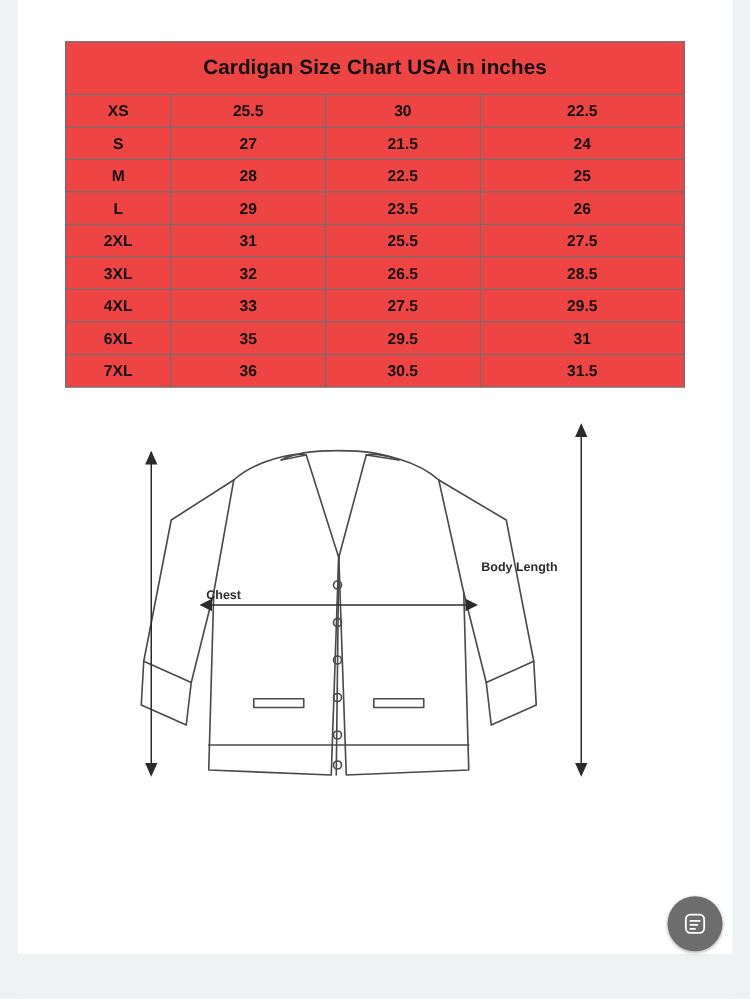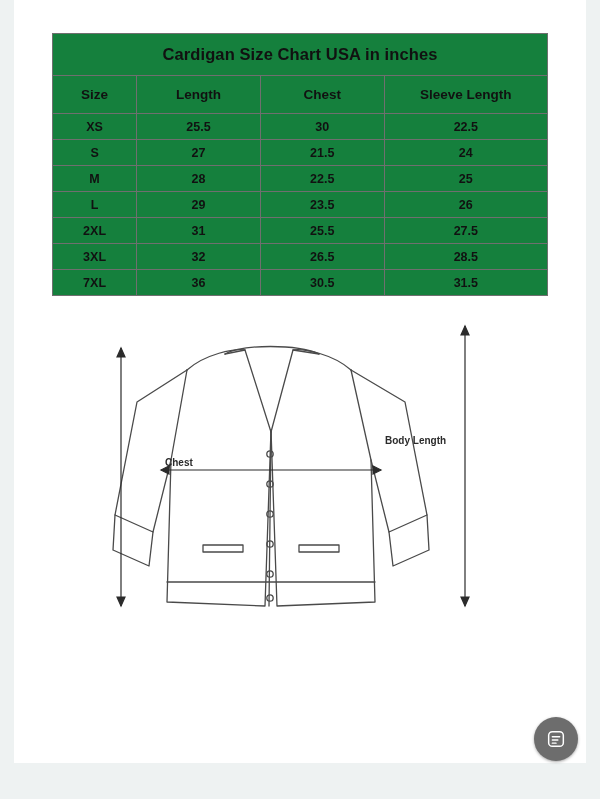--- a/index.html
+++ b/index.html
@@ -23,21 +23,21 @@
     align-items: center;
   }
   
   .chart-wrap {
     margin-top: 33px;
     width: 496px;
   }
   table.size-chart {
     border-collapse: collapse;
     width: 100%;
-    background: #15803d;
+    background: #ef4444;
     table-layout: fixed;
   }
   table.size-chart td, table.size-chart th {
     border: 1px solid #6f6f6f;
     text-align: center;
     color: #111111;
     font-weight: bold;
   }
   .title-cell {
     font-size: 16.5px;
@@ -128,26 +128,20 @@
       <colgroup>
         <col class="c1">
           <col class="c2">
           <col class="c3">
           <col class="c4">
       </colgroup>
       <tbody>
         <tr>
           <td class="title-cell" colspan="4">Cardigan Size Chart USA in inches</td>
         </tr>
-        <tr>
-          <td class="head-cell">Size</td>
-          <td class="head-cell">Length</td>
-          <td class="head-cell">Chest</td>
-          <td class="head-cell">Sleeve Length</td>
-        </tr>
 
         <tr>
           <td class="body-cell">XS</td>
           <td class="body-cell">25.5</td>
           <td class="body-cell">30</td>
           <td class="body-cell">22.5</td>
         </tr>
         <tr>
           <td class="body-cell">S</td>
           <td class="body-cell">27</td>
@@ -170,20 +164,32 @@
           <td class="body-cell">2XL</td>
           <td class="body-cell">31</td>
           <td class="body-cell">25.5</td>
           <td class="body-cell">27.5</td>
         </tr>
         <tr>
           <td class="body-cell">3XL</td>
           <td class="body-cell">32</td>
           <td class="body-cell">26.5</td>
           <td class="body-cell">28.5</td>
+        </tr>
+        <tr>
+          <td class="body-cell">4XL</td>
+          <td class="body-cell">33</td>
+          <td class="body-cell">27.5</td>
+          <td class="body-cell">29.5</td>
+        </tr>
+        <tr>
+          <td class="body-cell">6XL</td>
+          <td class="body-cell">35</td>
+          <td class="body-cell">29.5</td>
+          <td class="body-cell">31</td>
         </tr>
         <tr>
           <td class="body-cell">7XL</td>
           <td class="body-cell">36</td>
           <td class="body-cell">30.5</td>
           <td class="body-cell">31.5</td>
         </tr>
       </tbody>
     </table>
   </div>

